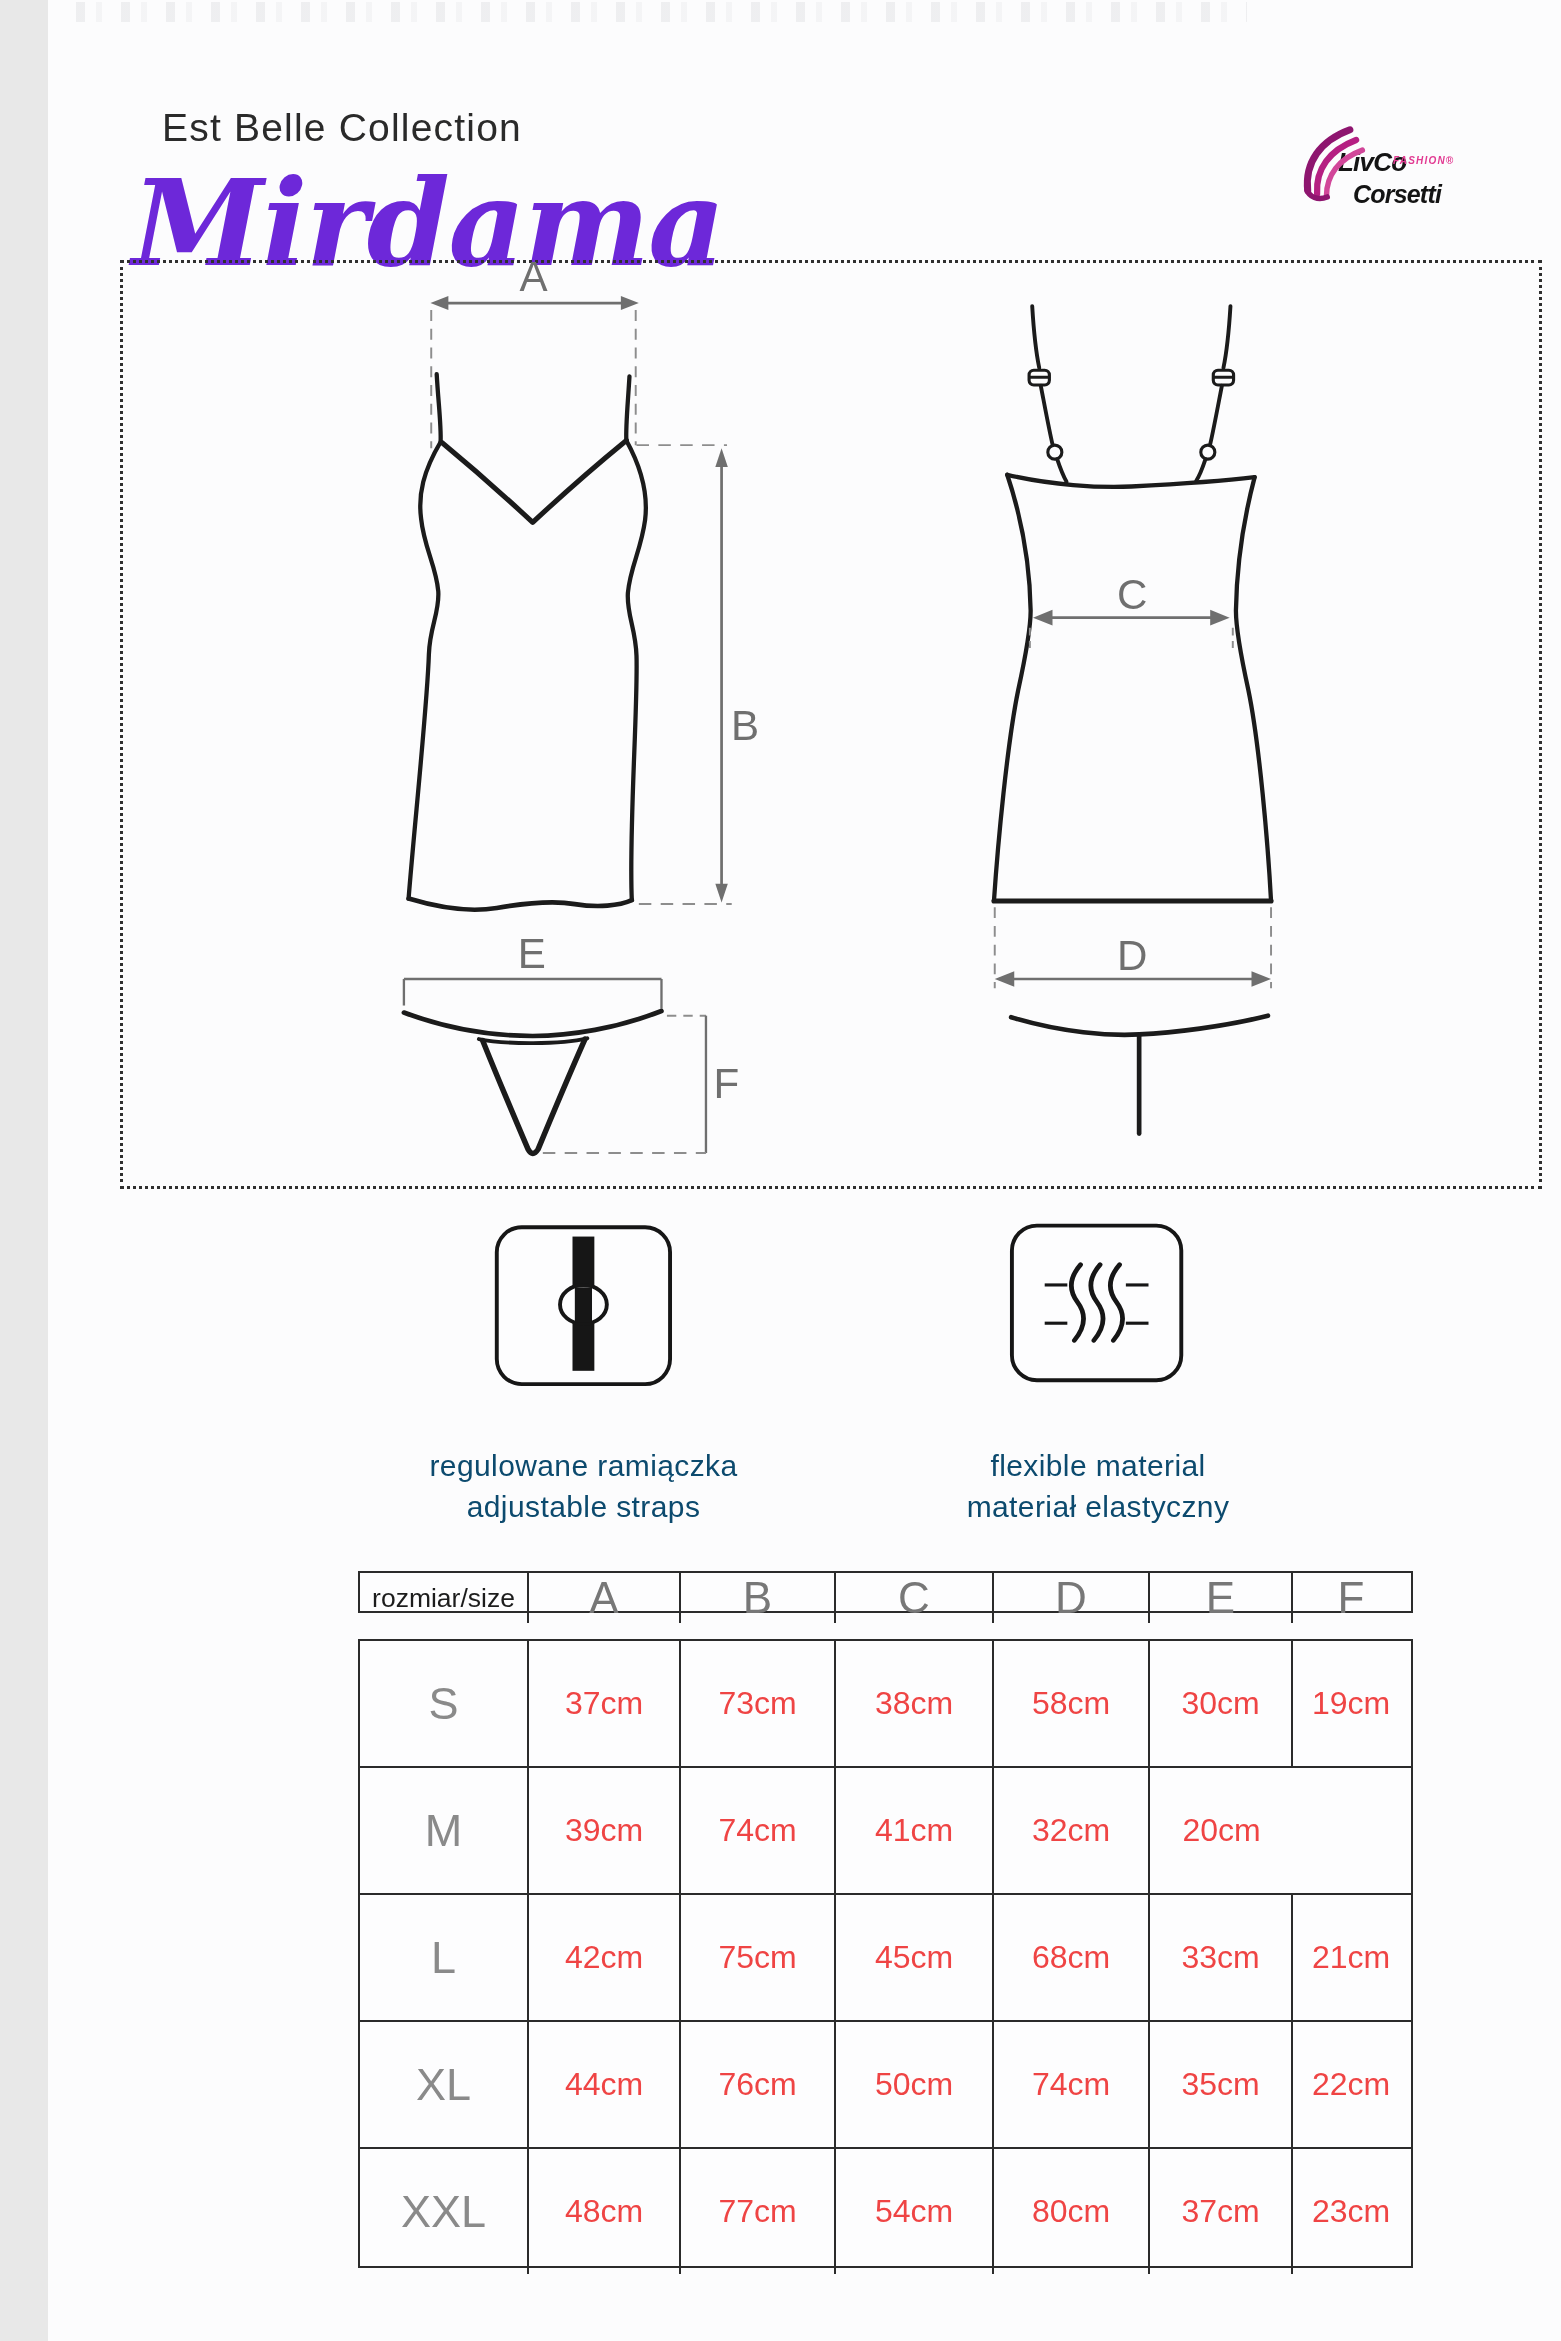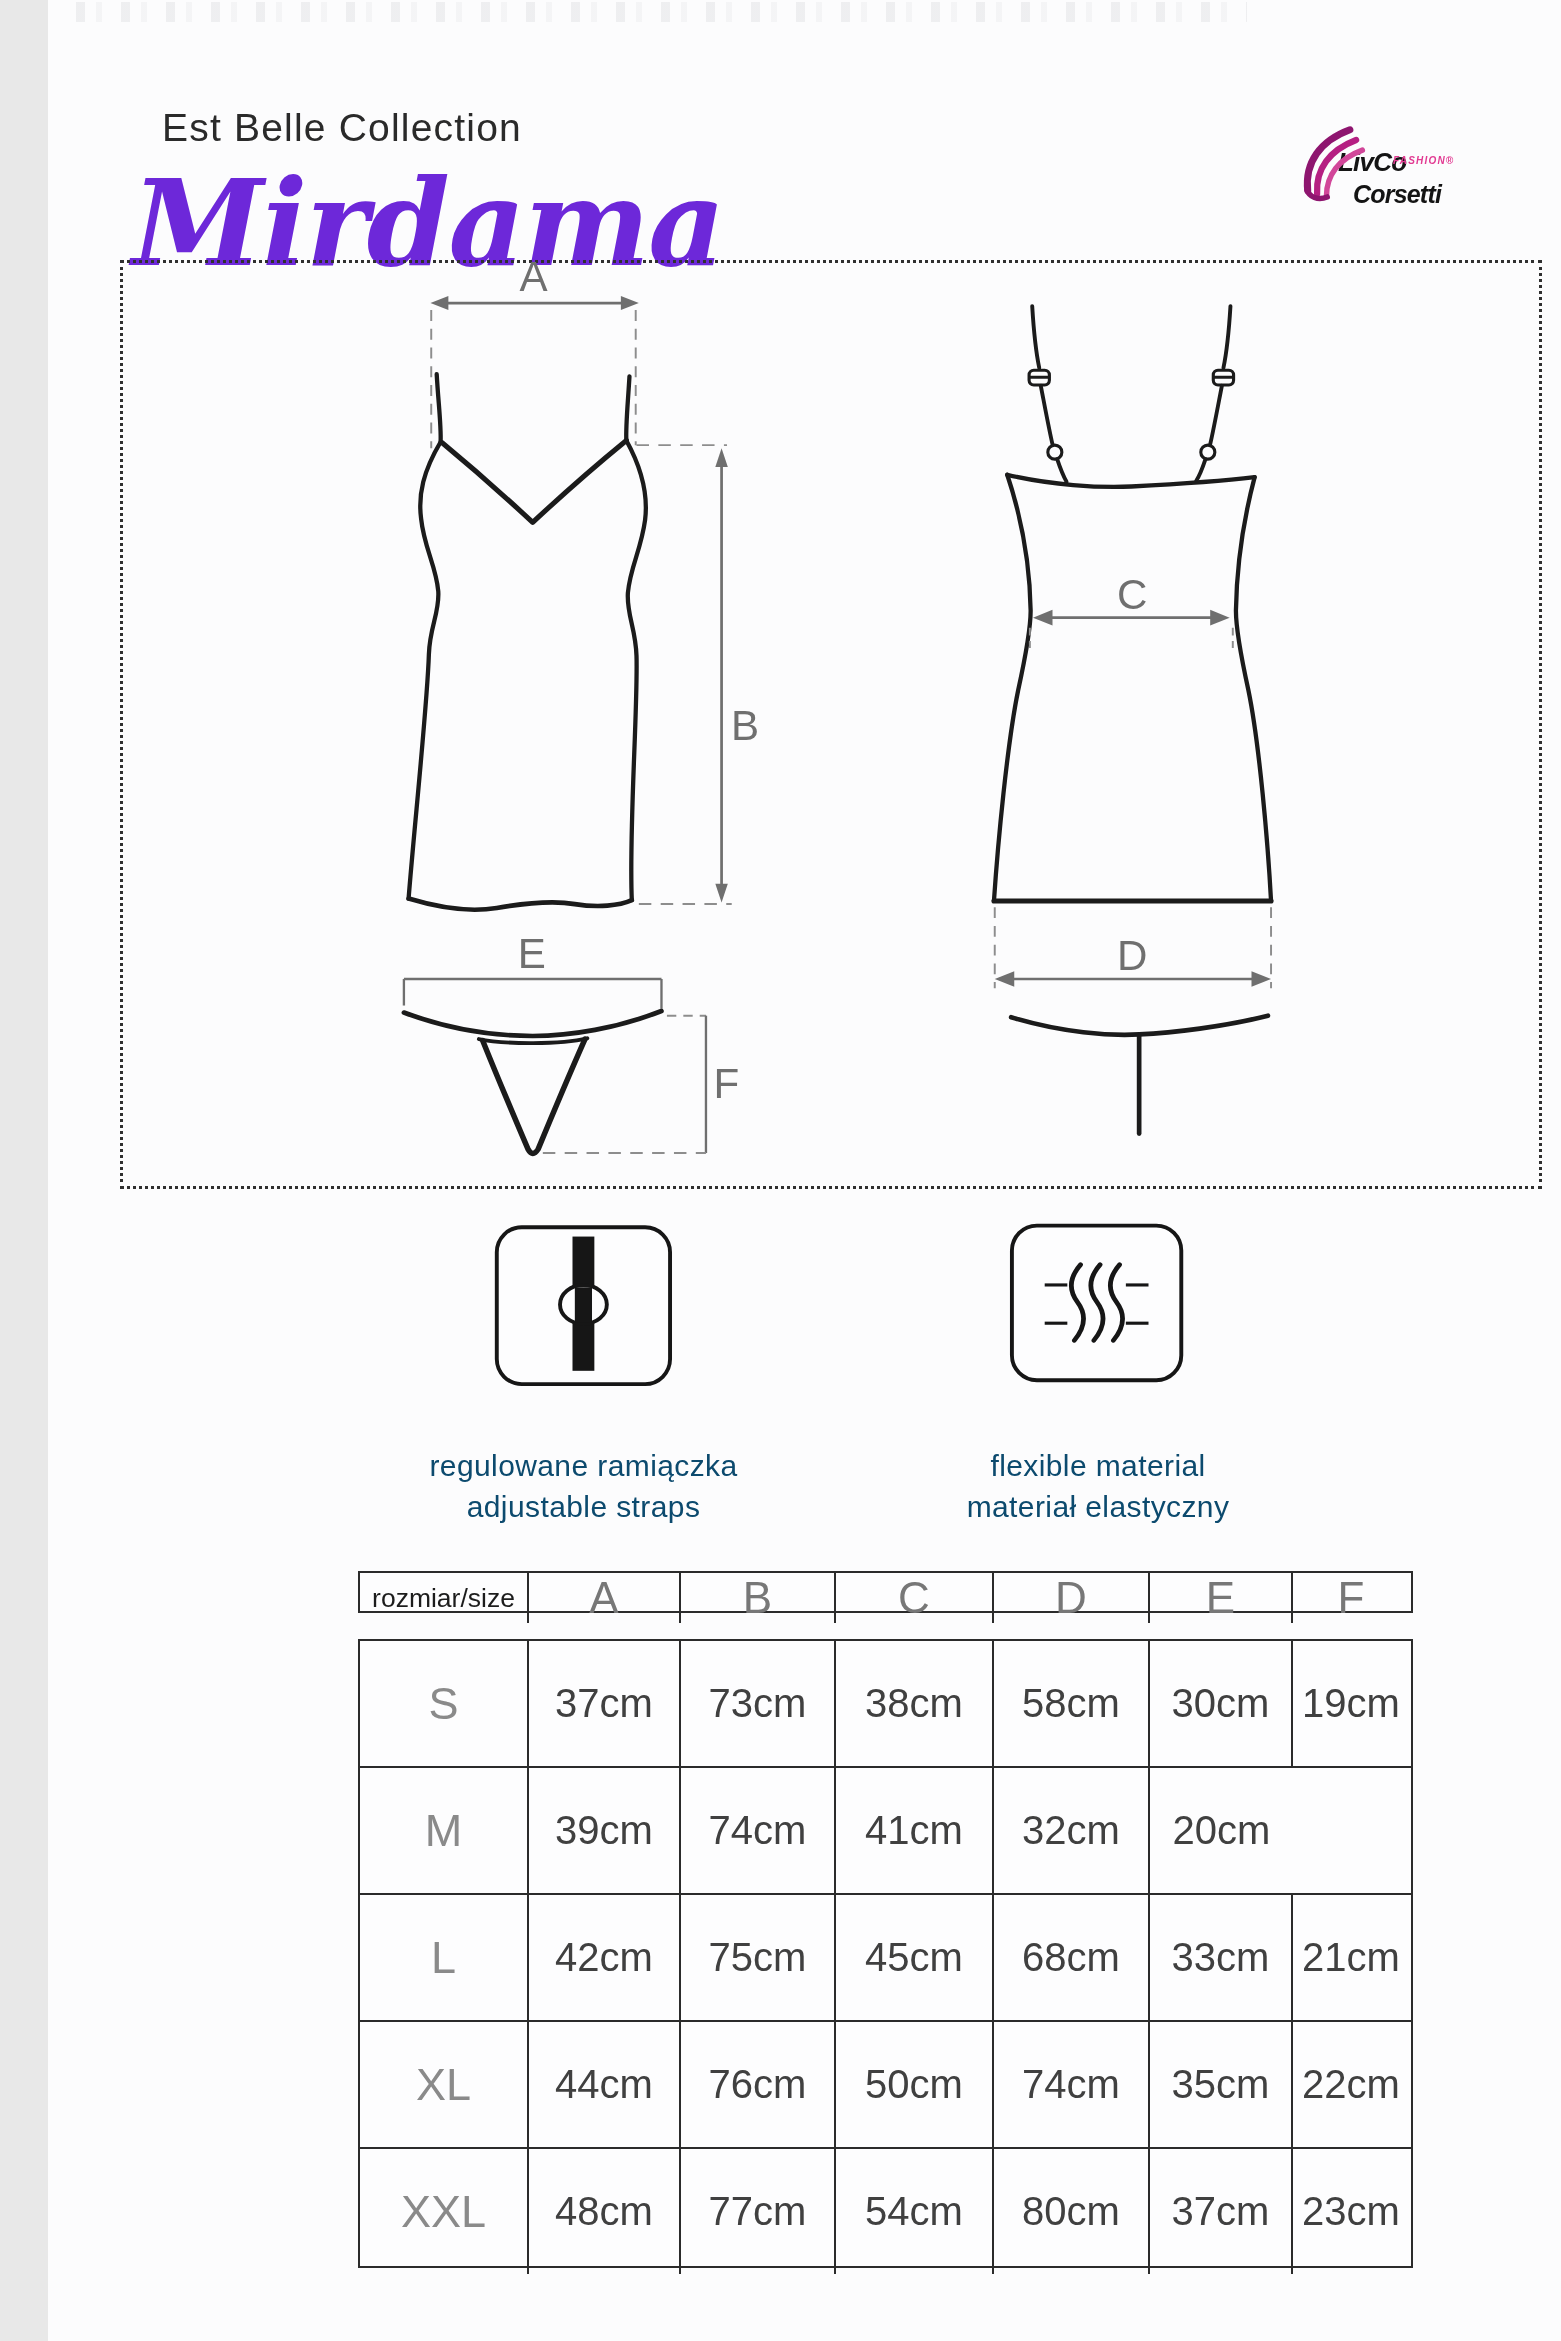--- a/index.html
+++ b/index.html
@@ -42,21 +42,21 @@
   .tbl-header{top:1571px;width:1055px;height:42px;display:grid;
     grid-template-columns:169px 152px 155px 158px 156px 143px 116px;}
   .tbl-body{top:1639px;width:1055px;height:629px;}
   .tbl-row{display:grid;grid-template-columns:169px 152px 155px 158px 156px 143px 116px;height:125px;}
   .tbl-row + .tbl-row{border-top:2.3px solid #2b2b2b;}
   .cell{display:flex;align-items:center;justify-content:center;box-sizing:border-box;}
   .cell:not(:last-child){border-right:2.3px solid #2b2b2b;}
   .hdr-label{font-size:26.5px;font-weight:300;color:#1c1c1c;}
   .hdr-letter{font-size:44px;font-weight:300;color:#777;}
   .size-letter{font-size:45px;font-weight:300;color:#8a8a8a;}
-  .val{font-size:40px;font-weight:300;color:#404040;}
+  .val{font-size:32px;font-weight:300;color:#ef4444;}
 
   
   .logo-livco{position:absolute;left:1290px;top:147px;font-size:26px;font-weight:bold;
     font-style:italic;color:#141414;letter-spacing:-0.8px;}
   .logo-fashion{position:absolute;left:1345px;top:155px;font-size:10px;font-style:italic;
     color:#e23a92;letter-spacing:1.2px;font-weight:bold;}
   .logo-corsetti{position:absolute;left:1305px;top:180px;font-size:25px;font-weight:bold;
     font-style:italic;color:#141414;letter-spacing:-0.8px;}
 
   .dim-label{font-size:54px;fill:#6f6f6f;font-weight:300;font-family:"Liberation Sans",sans-serif;}

